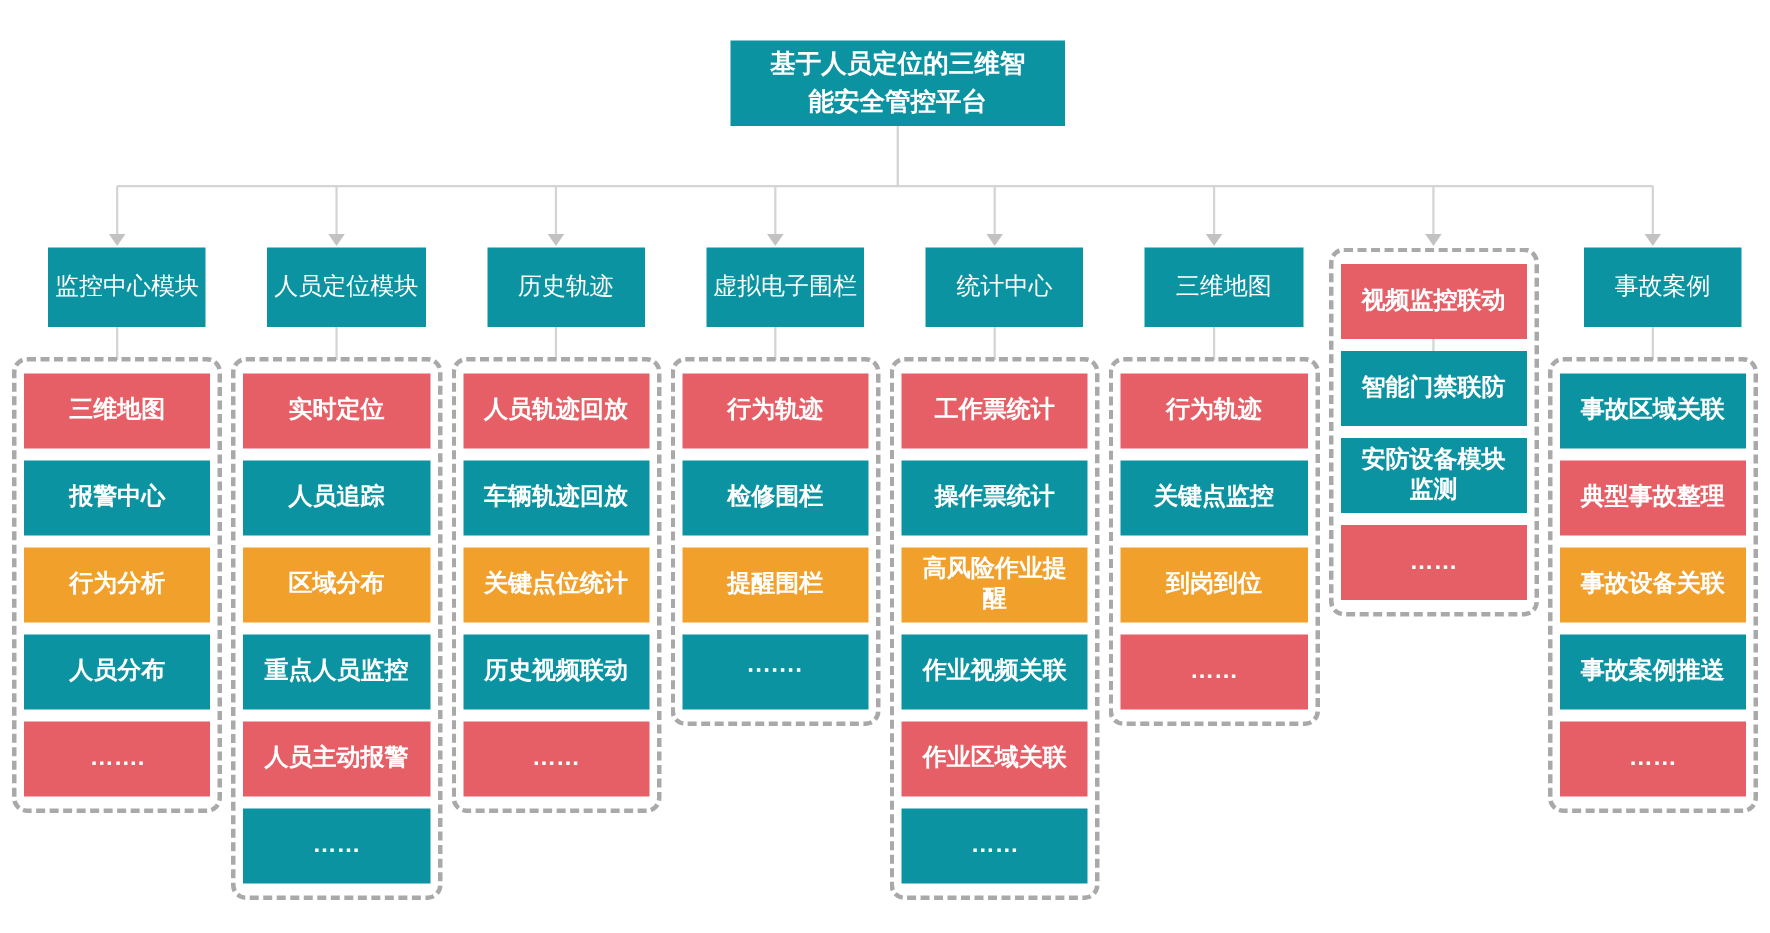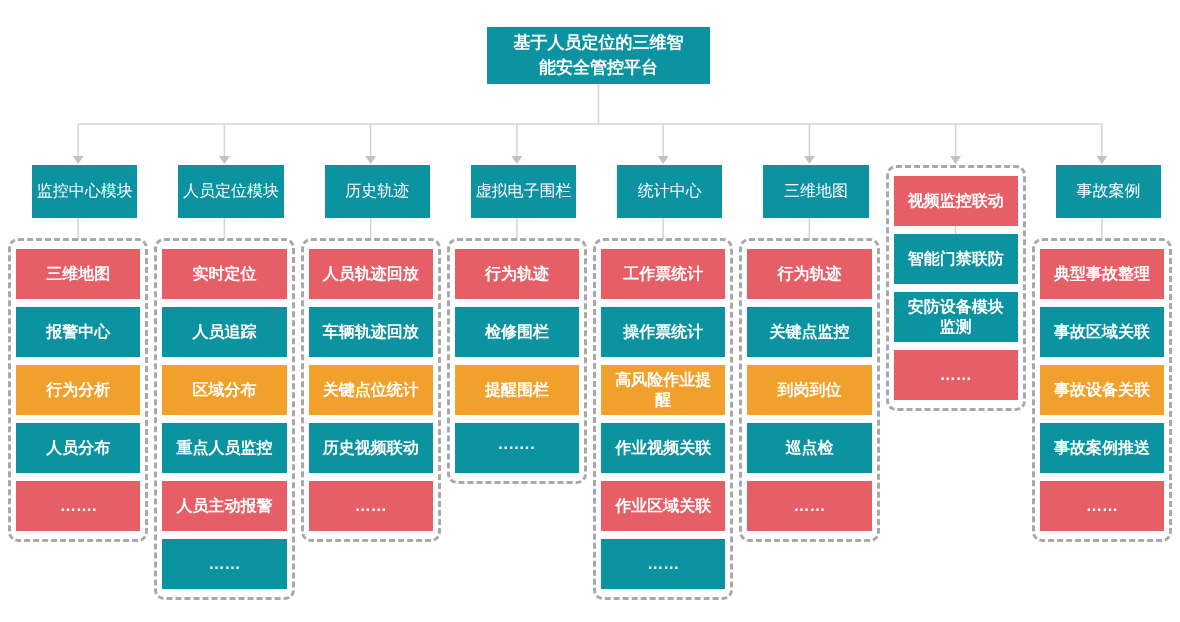--- a/index.html
+++ b/index.html
@@ -134,37 +134,36 @@
           <div class="item c-red">作业区域关联</div>
           <div class="item c-teal">……</div>
         </div>
       </div>
       <div class="column">
         <div class="module-header">三维地图</div>
         <div class="module-items">
           <div class="item c-red">行为轨迹</div>
           <div class="item c-teal">关键点监控</div>
           <div class="item c-orange">到岗到位</div>
-          <div class="item c-teal">巡点检</div>
           <div class="item c-red">……</div>
         </div>
       </div>
       <div class="column">
         <div class="module-items">
           <div class="item c-red">视频监控联动</div>
           <div class="item c-teal">智能门禁联防</div>
           <div class="item c-teal">安防设备模块
 监测</div>
           <div class="item c-red">……</div>
         </div>
       </div>
       <div class="column">
         <div class="module-header">事故案例</div>
         <div class="module-items">
+          <div class="item c-teal">事故区域关联</div>
           <div class="item c-red">典型事故整理</div>
-          <div class="item c-teal">事故区域关联</div>
           <div class="item c-orange">事故设备关联</div>
           <div class="item c-teal">事故案例推送</div>
           <div class="item c-red">……</div>
         </div>
       </div>
     </div>
 </div>
 
 </body></html>

